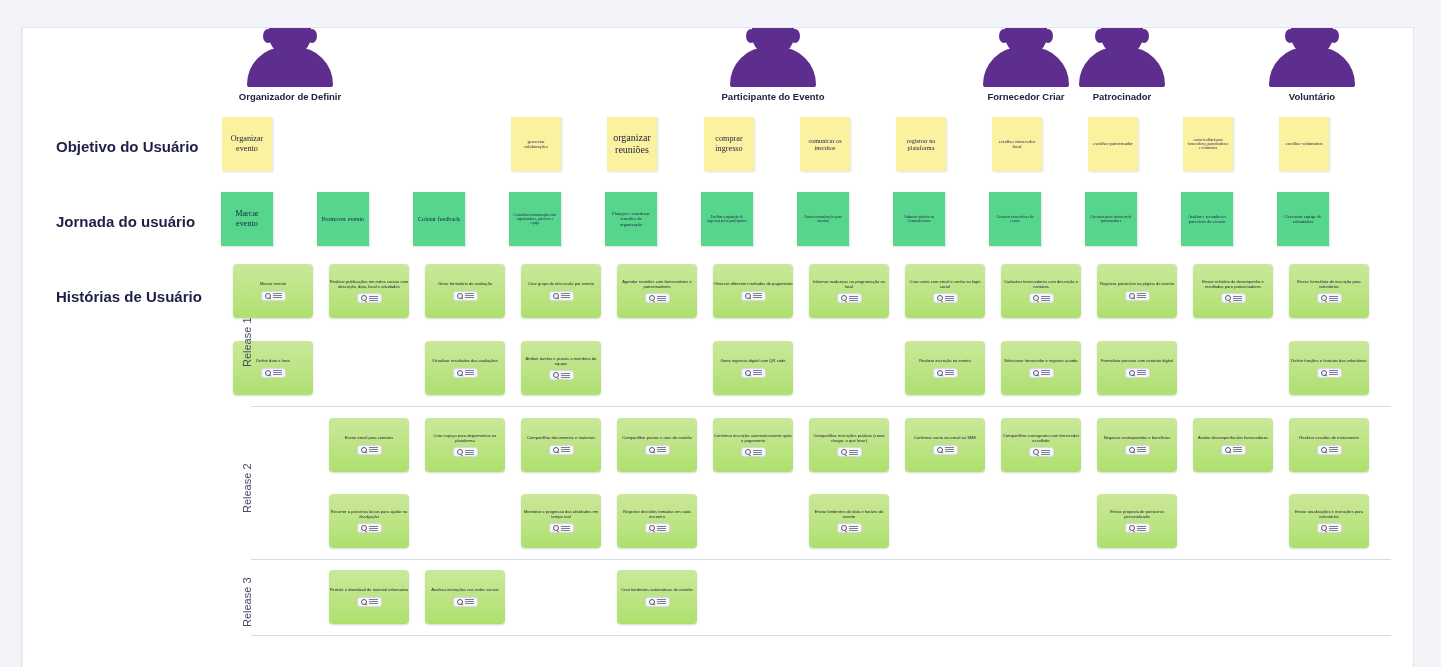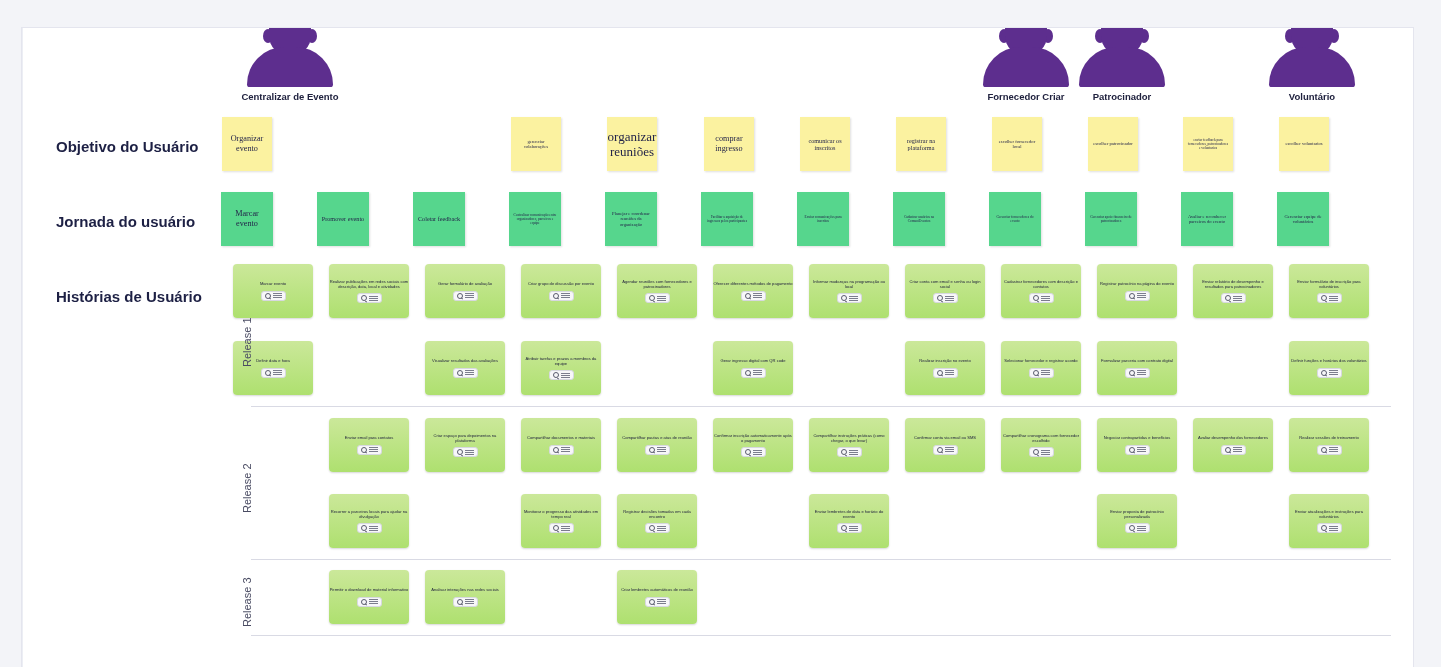--- a/index.html
+++ b/index.html
@@ -165,21 +165,31 @@
       <div class="rowlabel" style="left:34px;top:185px;">Jornada do usuário</div>
       <div class="rowlabel" style="left:34px;top:260px;">Histórias de Usuário</div>
     <div class="persona" style="left: 188px; top: -19px;">
           <div class="avatar">
             <div class="ear-l"></div>
             <div class="ear-r"></div>
             <div class="head"></div>
             <div class="hair"></div>
             <div class="body"></div>
           </div>
-          <div class="pname">Centralizar de Evento</div>
+          <div class="pname">Organizador de Definir</div>
+        </div>
+        <div class="persona" style="left: 671px; top: -19px;">
+          <div class="avatar">
+            <div class="ear-l"></div>
+            <div class="ear-r"></div>
+            <div class="head"></div>
+            <div class="hair"></div>
+            <div class="body"></div>
+          </div>
+          <div class="pname">Participante do Evento</div>
         </div>
         <div class="persona" style="left: 924px; top: -19px;">
           <div class="avatar">
             <div class="ear-l"></div>
             <div class="ear-r"></div>
             <div class="head"></div>
             <div class="hair"></div>
             <div class="body"></div>
           </div>
           <div class="pname">Fornecedor Criar</div>
@@ -199,21 +209,21 @@
             <div class="ear-l"></div>
             <div class="ear-r"></div>
             <div class="head"></div>
             <div class="hair"></div>
             <div class="body"></div>
           </div>
           <div class="pname">Patrocinador</div>
         </div>
         <div class="note goal" style="left: 200px; top: 89px; font-size: 8.2px;">Organizar evento</div>
         <div class="note goal" style="left: 489px; top: 89px; font-size: 4.6px;">gerenciar colaborações</div>
-        <div class="note goal" style="left: 585px; top: 89px; font-size: 13px;">organizar reuniões</div>
+        <div class="note goal" style="left: 585px; top: 89px; font-size: 10px;">organizar reuniões</div>
         <div class="note goal" style="left: 682px; top: 89px; font-size: 8.2px;">comprar ingresso</div>
         <div class="note goal" style="left: 778px; top: 89px; font-size: 6.2px;">comunicar os inscritos</div>
         <div class="note goal" style="left: 874px; top: 89px; font-size: 6.2px;">registrar na plataforma</div>
         <div class="note goal" style="left: 970px; top: 89px; font-size: 4.6px;">escolher fornecedor local</div>
         <div class="note goal" style="left: 1066px; top: 89px; font-size: 4.6px;">escolher patrocinador</div>
         <div class="note goal" style="left: 1161px; top: 89px; font-size: 3.5px;">enviar feedback para fornecedores, patrocinadores e voluntarios</div>
         <div class="note goal" style="left: 1257px; top: 89px; font-size: 4.6px;">escolher voluntarios</div>
         <div class="note journey" style="left: 199px; top: 164px; font-size: 8.2px;">Marcar evento</div>
         <div class="note journey" style="left: 295px; top: 164px; font-size: 6.2px;">Promover evento</div>
         <div class="note journey" style="left: 391px; top: 164px; font-size: 6.2px;">Coletar feedback</div>

